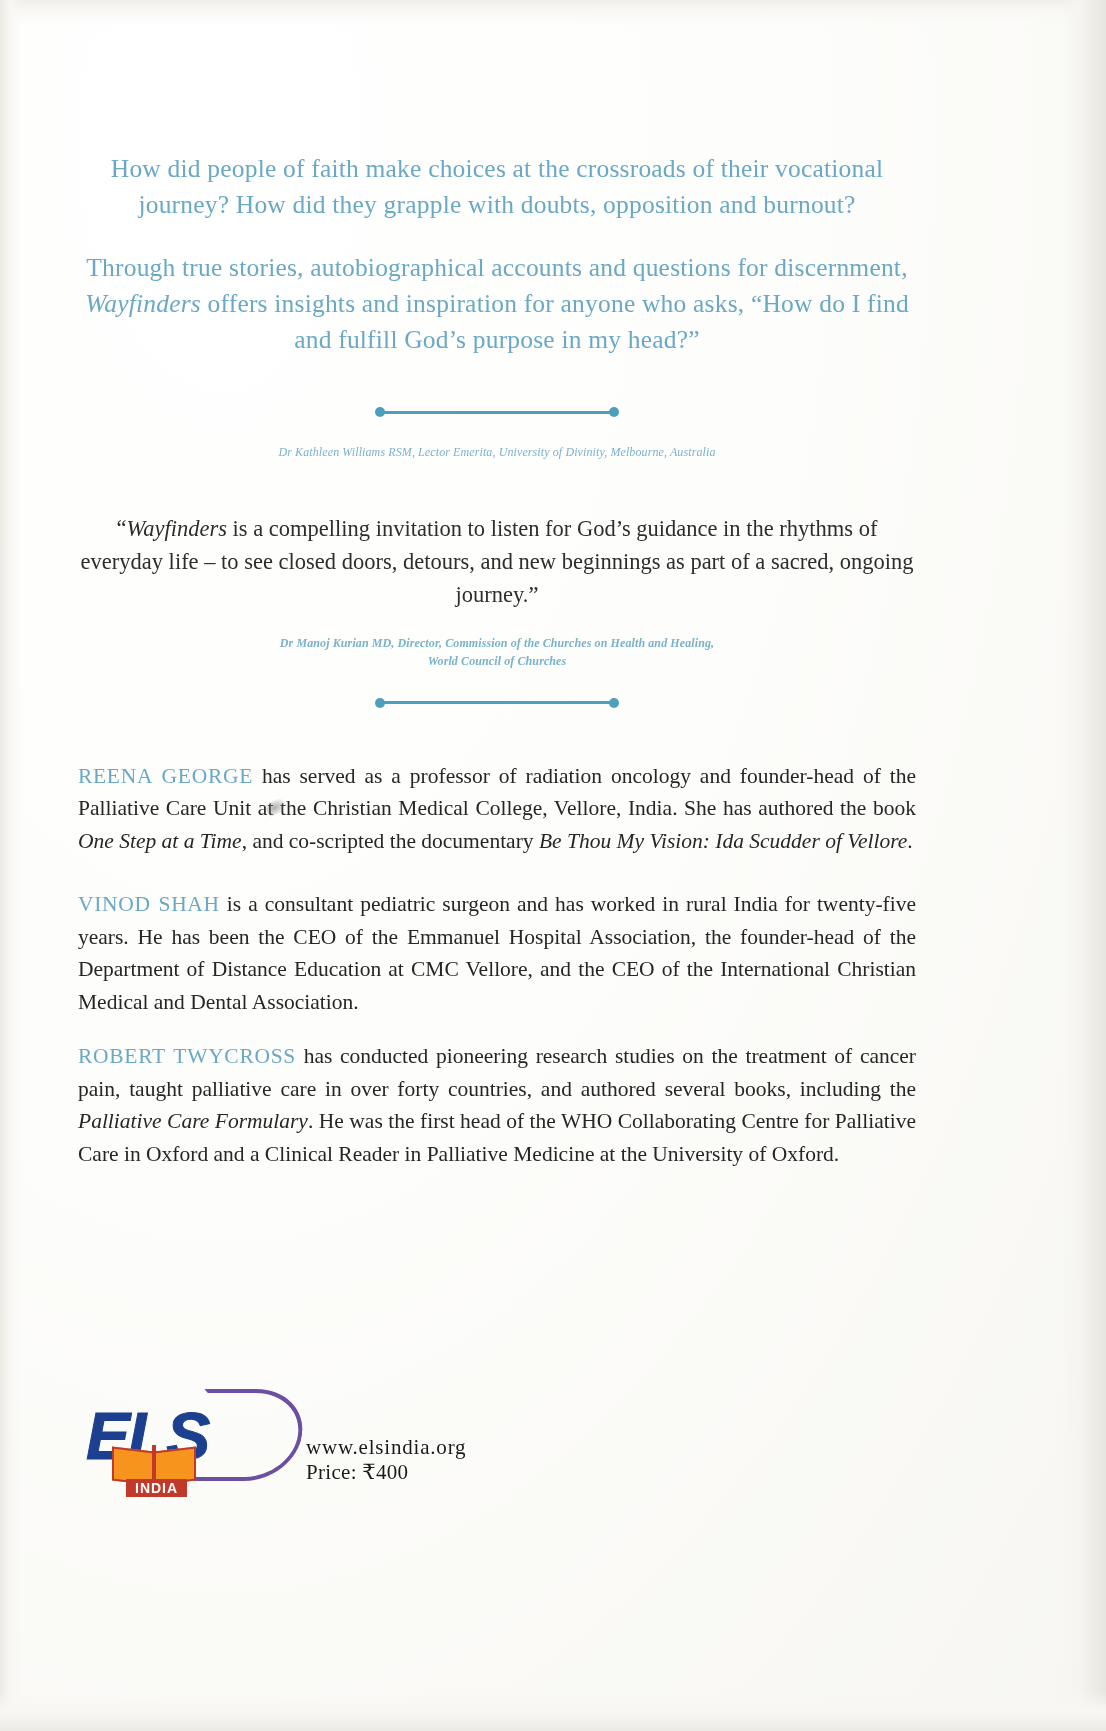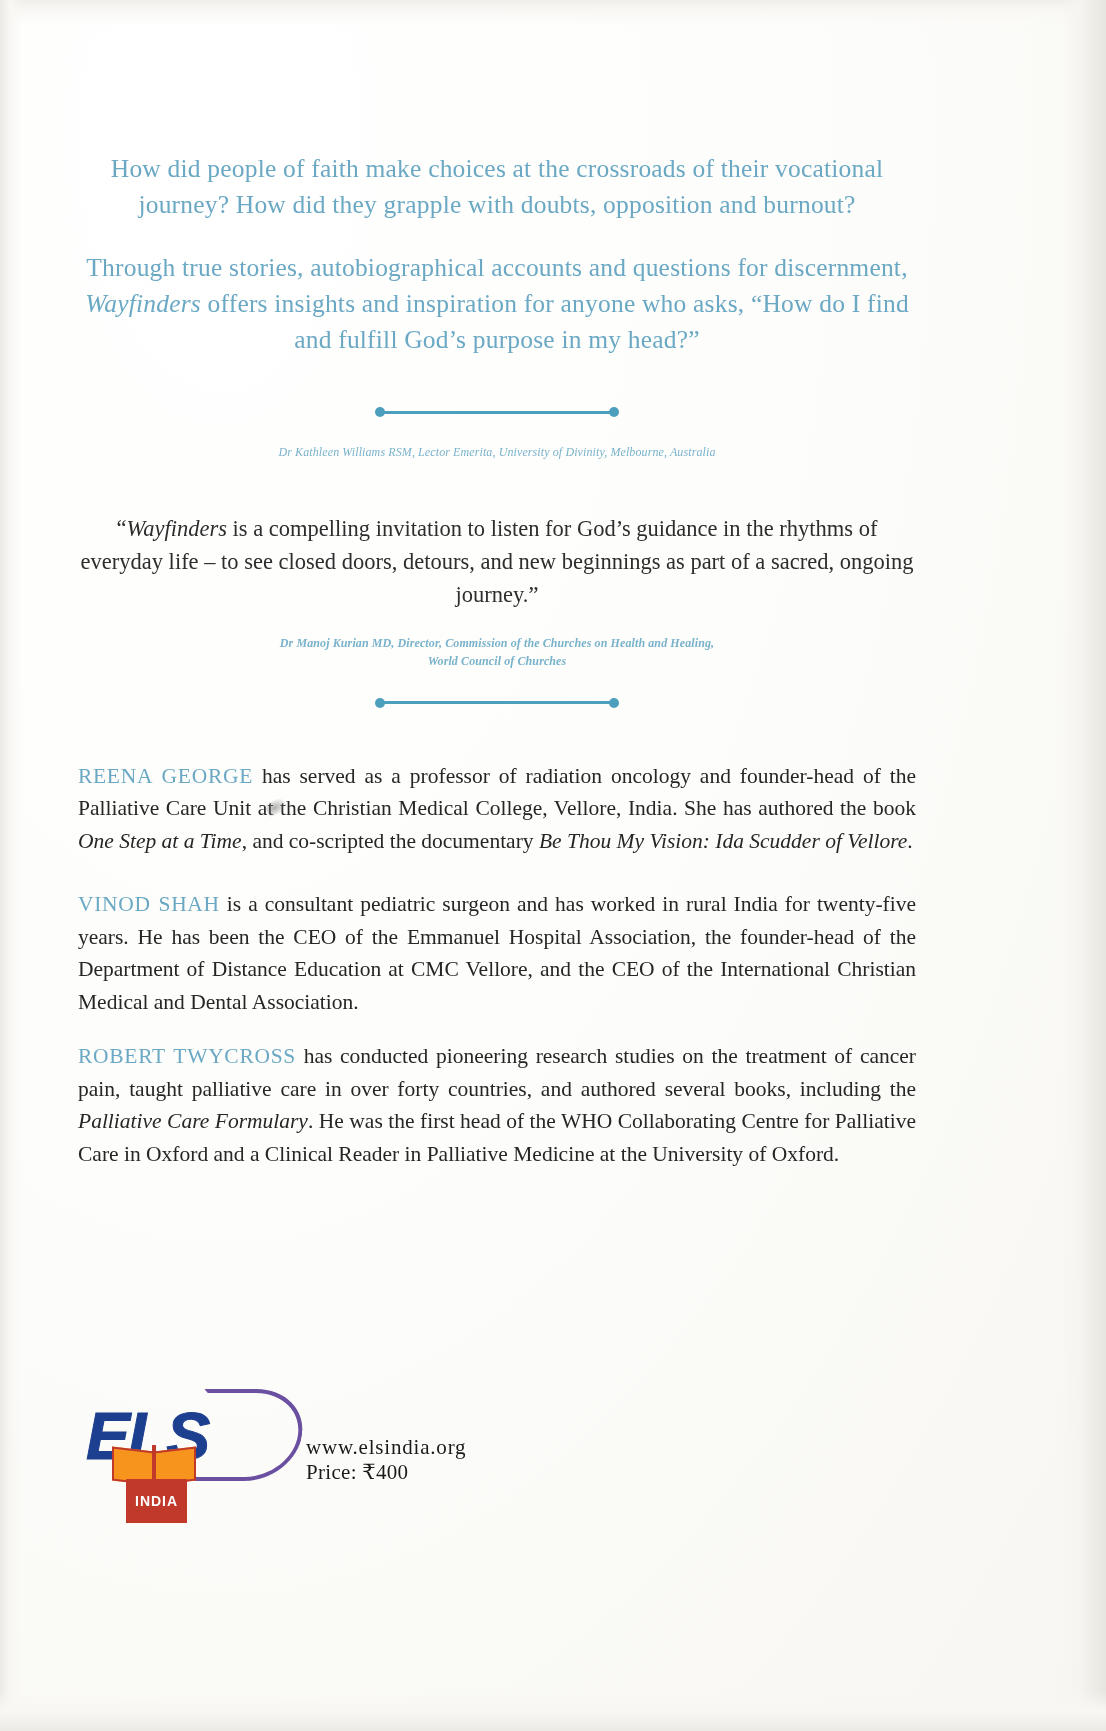--- a/index.html
+++ b/index.html
@@ -205,21 +205,21 @@
   .logo-india {
     position: absolute;
     left: 40px;
     top: 96px;
     background: #c0392b;
     color: #ffffff;
     font-family: "Liberation Sans", "DejaVu Sans", sans-serif;
     font-weight: bold;
     font-size: 14px;
     letter-spacing: 1px;
-    padding: 14px 9px;
+    padding: 1px 9px;
   }
 
   .footer-lines {
     position: absolute;
     left: 222px;
     top: 32px;
     width: 616px;
     color: #1a1a1a;
     font-size: 21px;
     letter-spacing: 0.8px;

